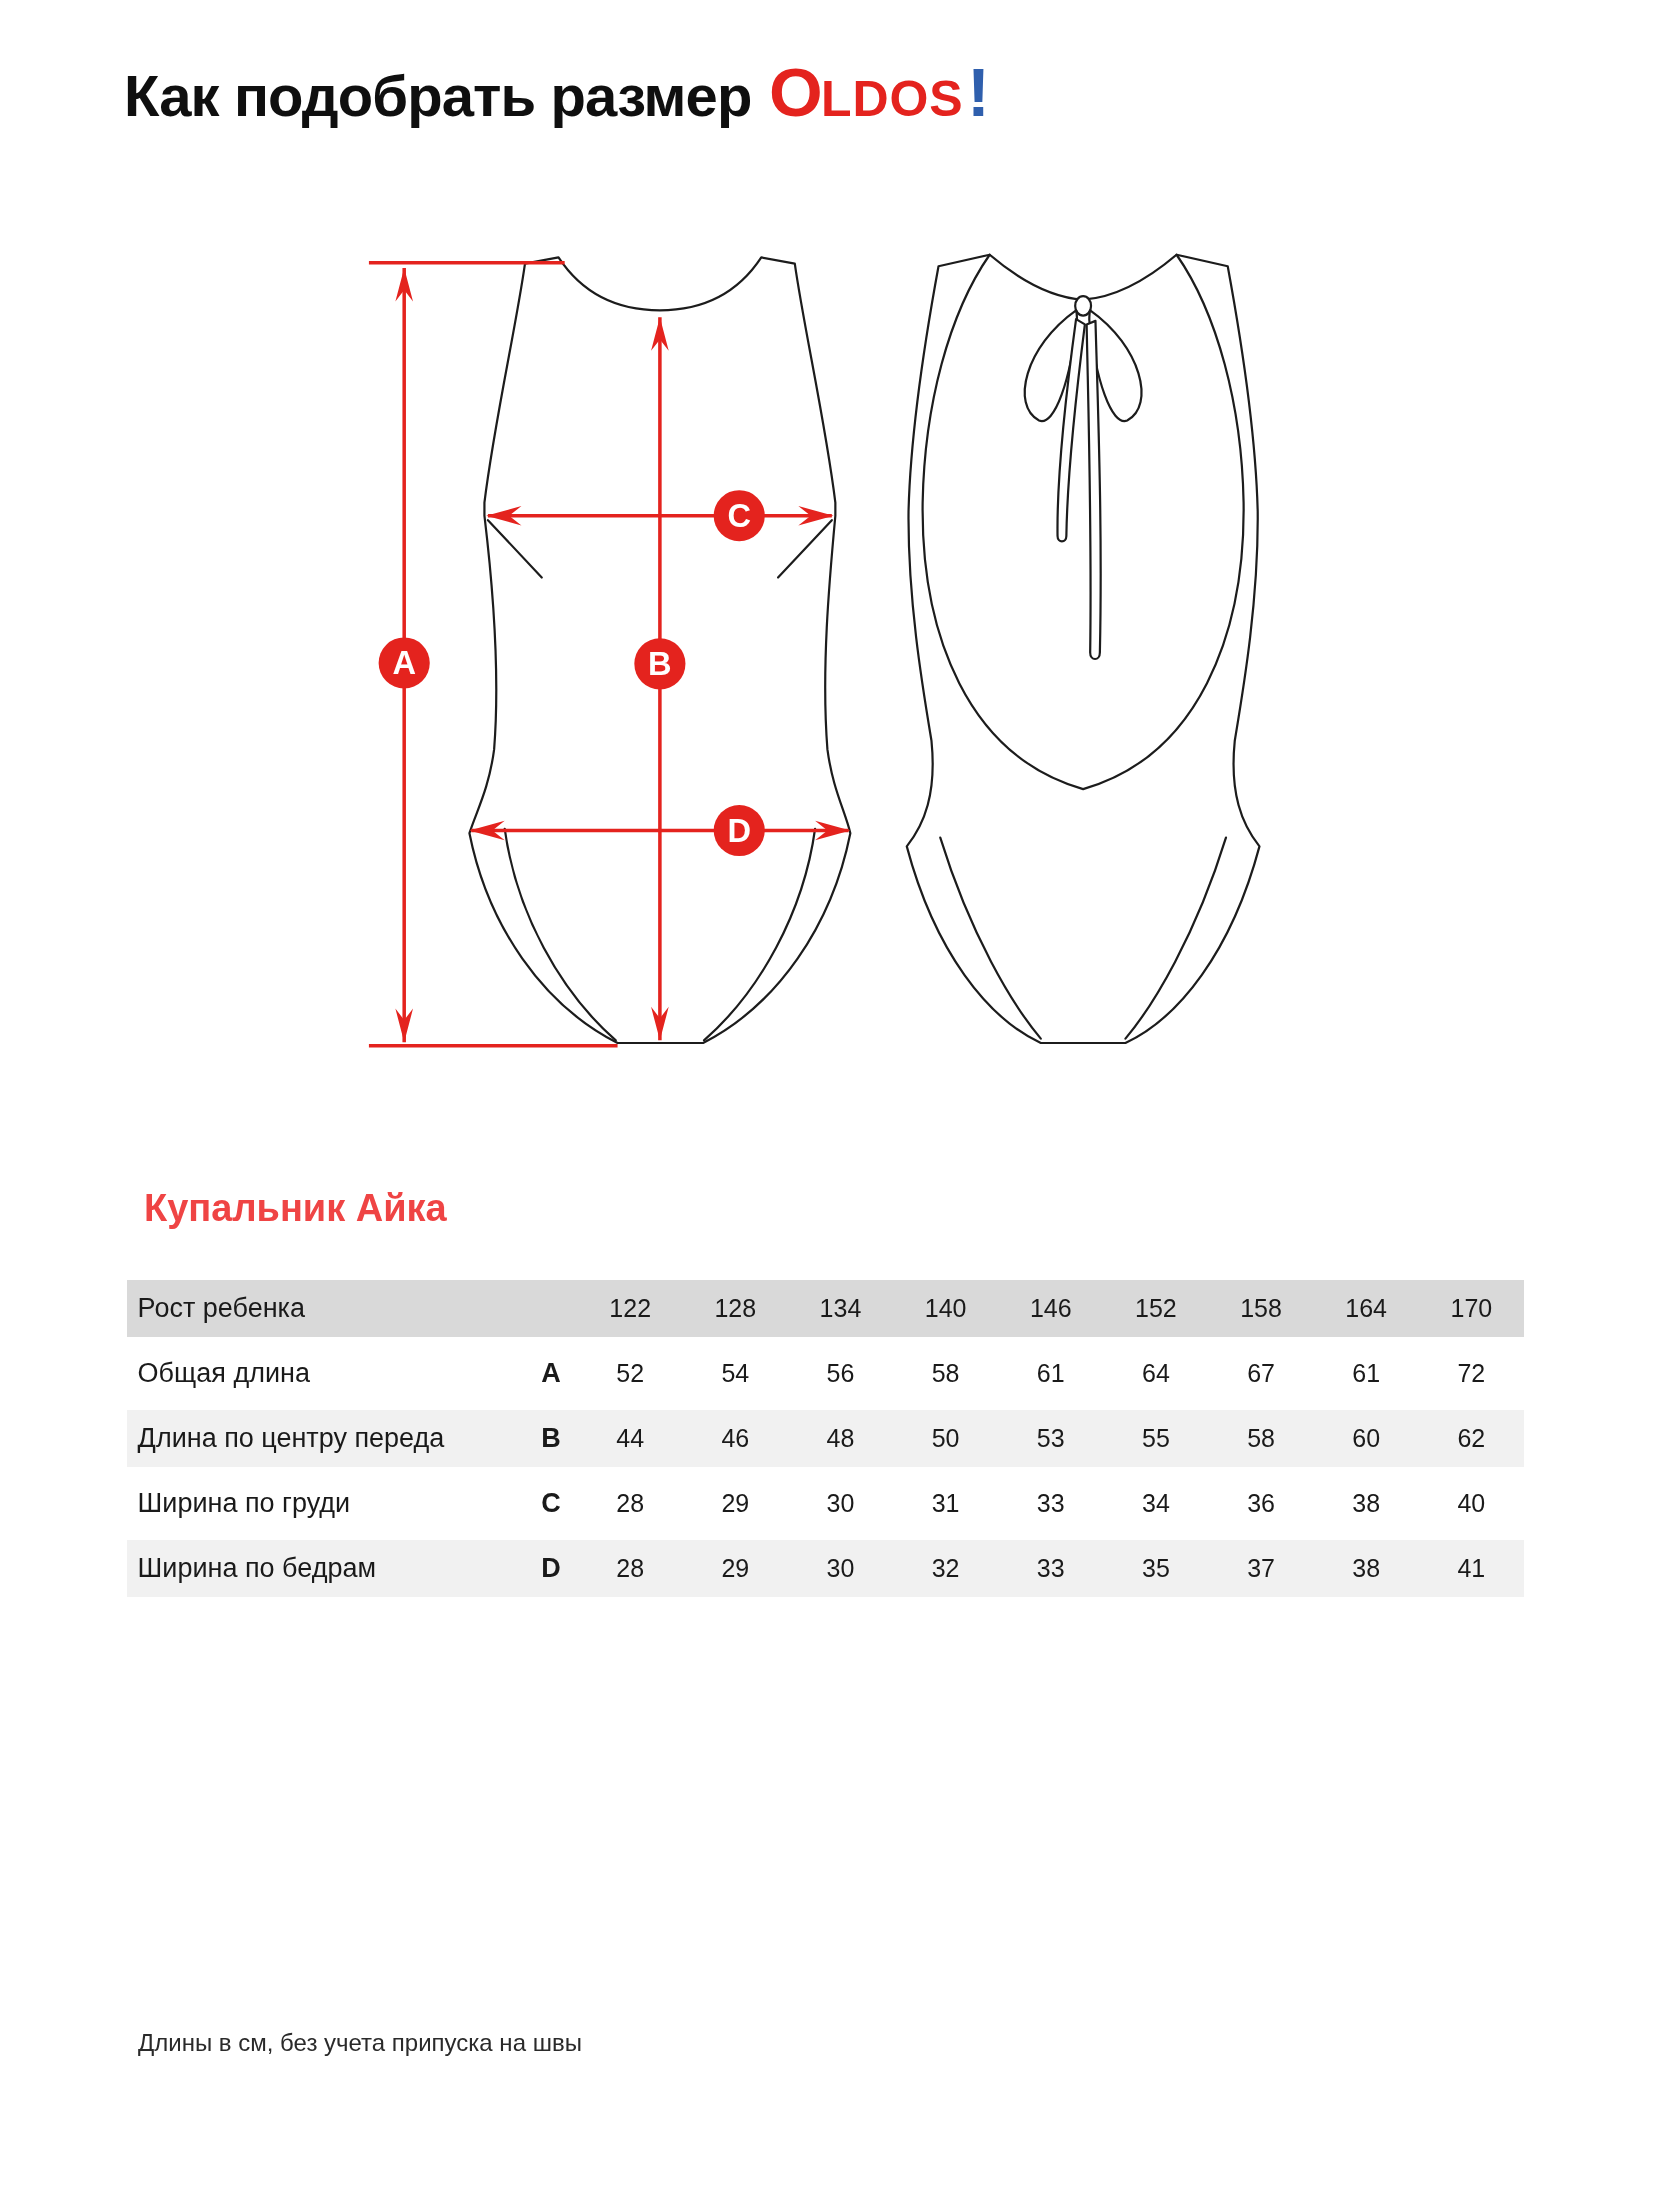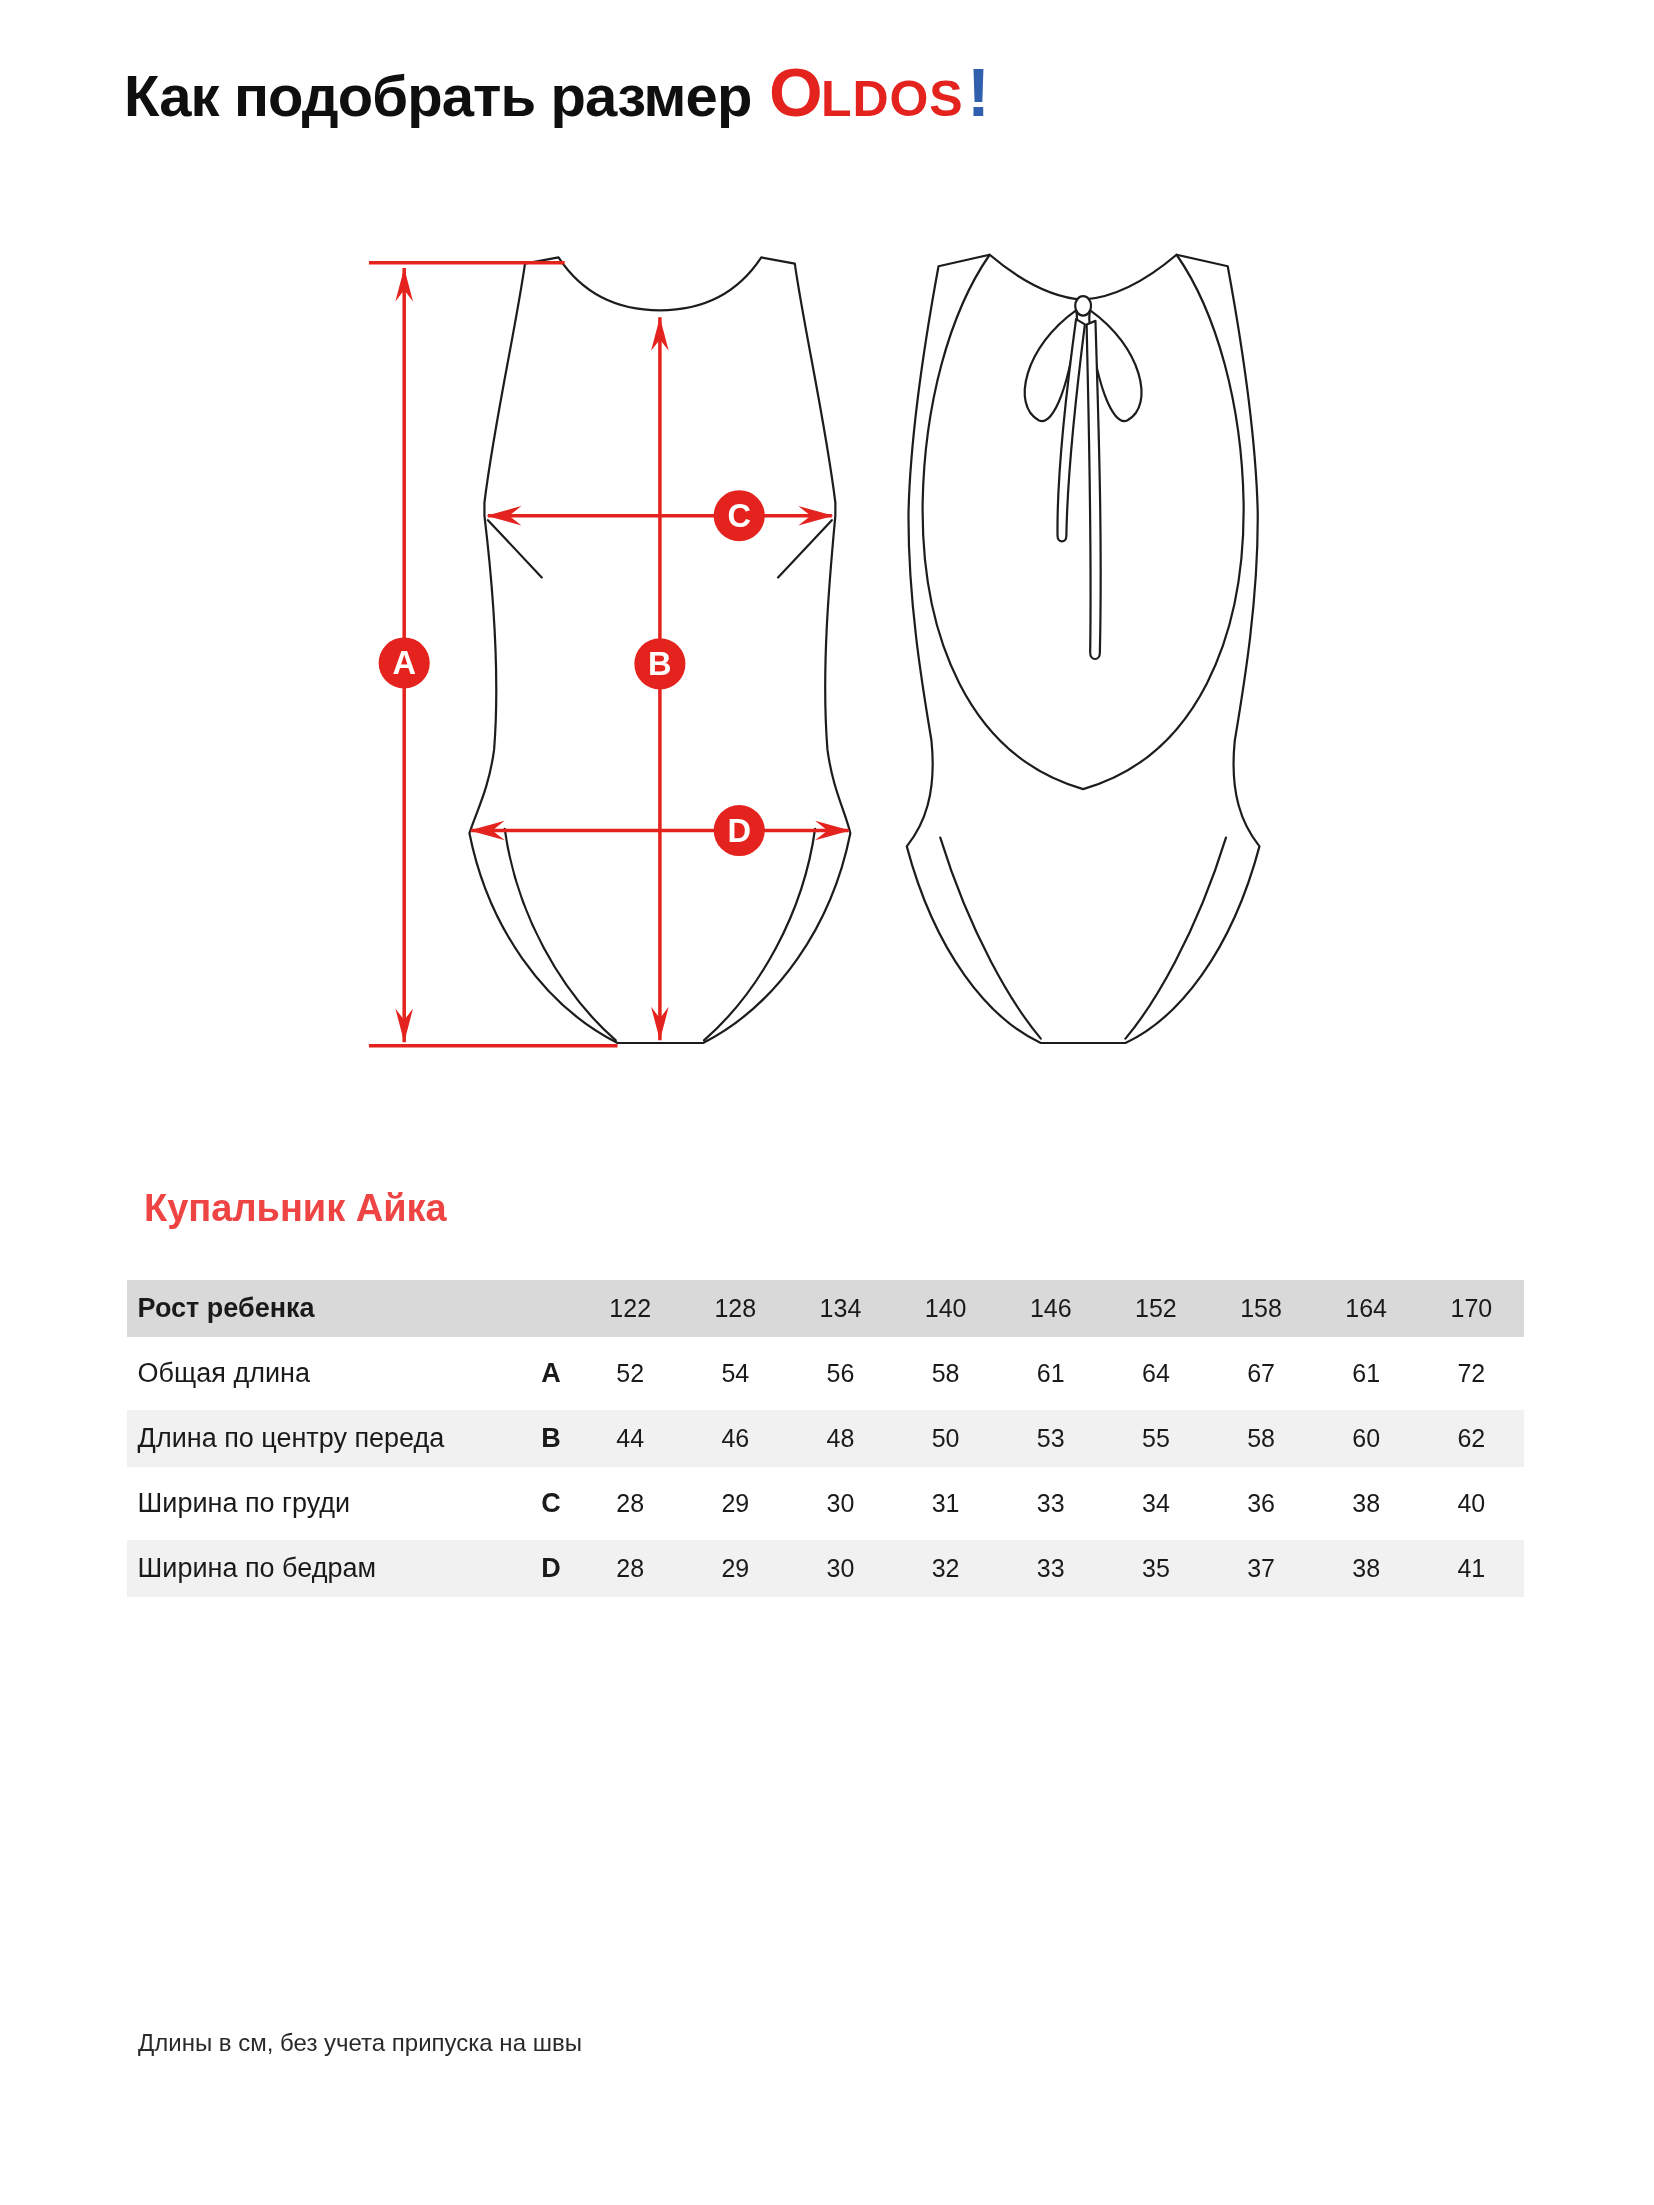--- a/index.html
+++ b/index.html
@@ -33,21 +33,21 @@
   
   .size-table{
     position:absolute;left:127px;top:1272px;width:1397px;
     border-collapse:separate;border-spacing:0 8px;
     table-layout:fixed;
   }
   .size-table td{height:57px;padding:0;vertical-align:middle;font-size:25px;text-align:center;}
   .size-table td.lbl{text-align:left;padding-left:10.6px;font-size:27px;}
   .size-table td.ltr{font-weight:700;font-size:27px;}
   .size-table tr.head td{background:#d9d9d9;}
-  .size-table tr.head td.lbl{font-weight:700;}
+  .size-table tr.head td.lbl{font-weight:400;}
   .size-table tr.stripe td{background:#f1f1f1;}
   .col-label{width:397px;}
   .col-letter{width:53px;}
   .col-num{width:105px;}
   
   .footer{
     position:absolute;left:138px;top:2026px;
     font-size:24px;line-height:34px;color:#2a2a2a;
   }
 </style>

